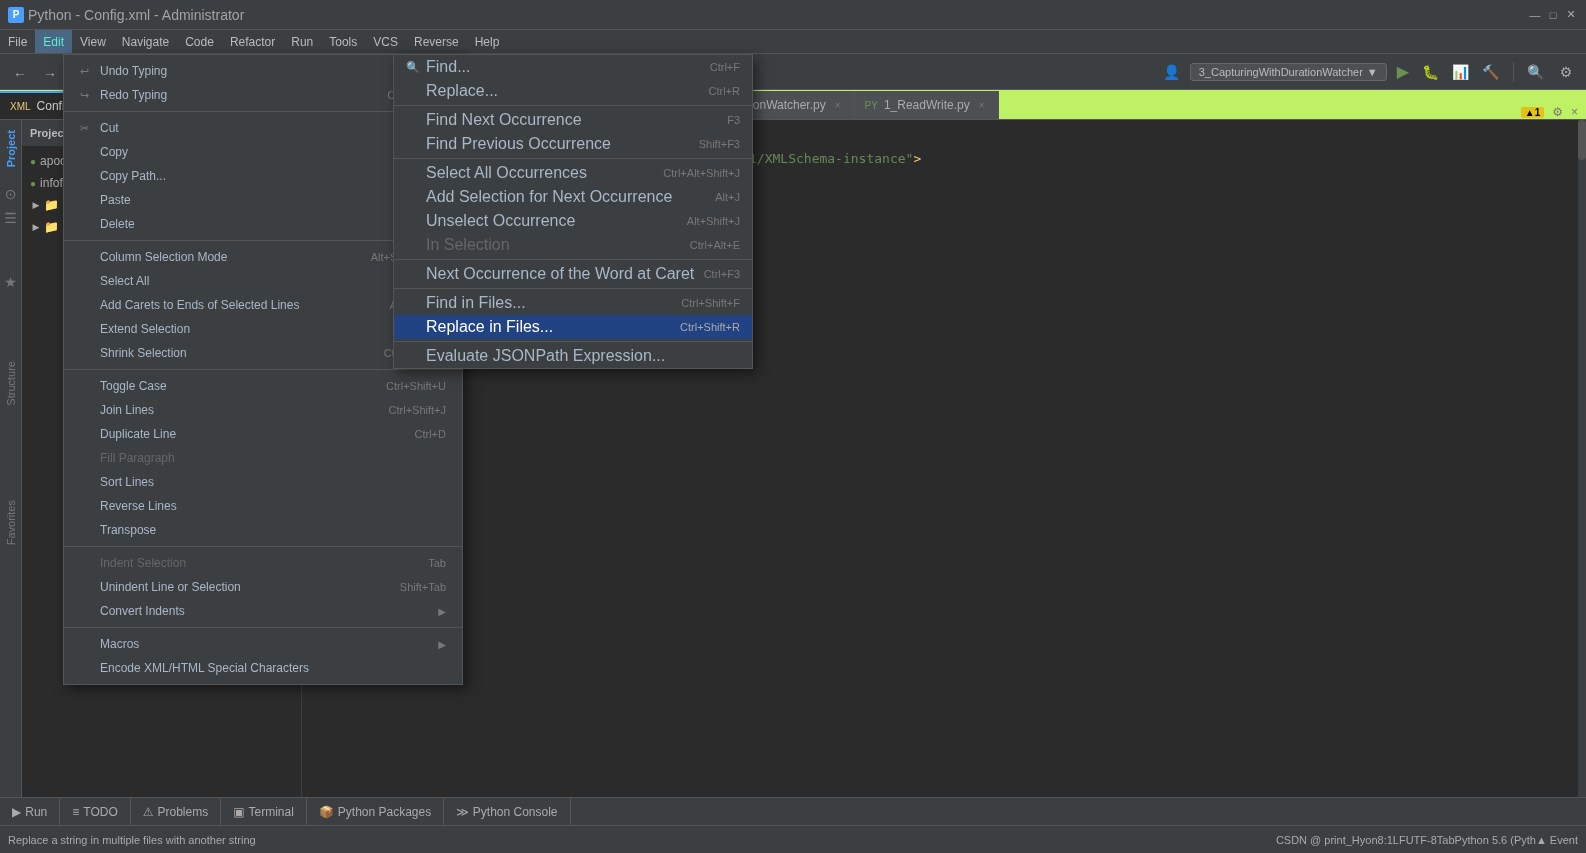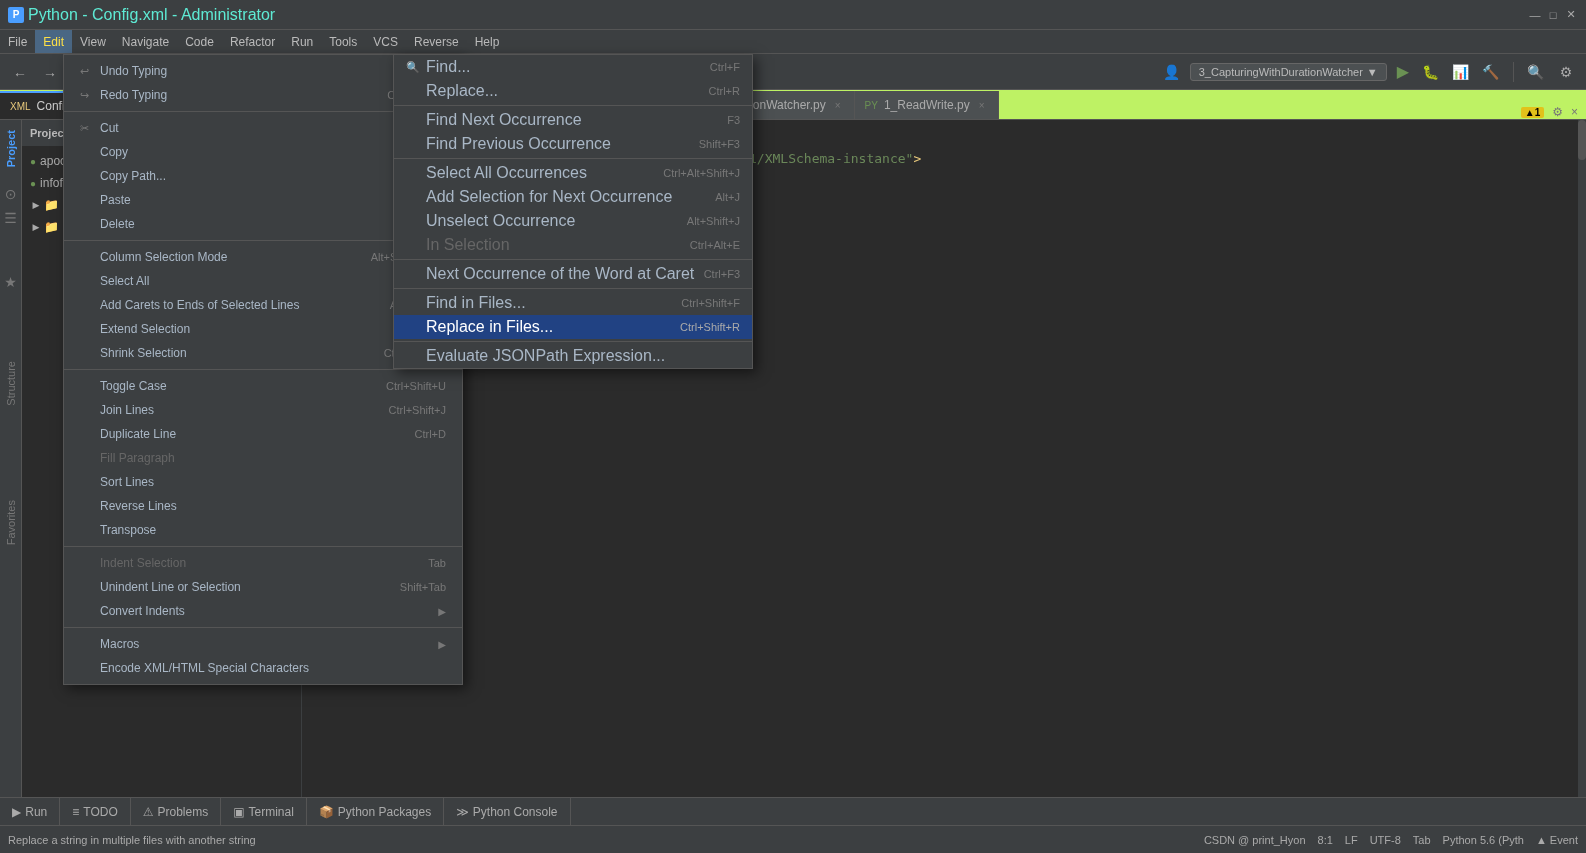--- a/index.html
+++ b/index.html
@@ -35,22 +35,22 @@
       background: #4a9eff;
       border-radius: 2px;
       display: flex;
       align-items: center;
       justify-content: center;
       font-size: 10px;
       color: white;
       font-weight: bold;
     }
     .title-bar-title {
-      color: #5eead4;
-      font-size: 16px;
+      color: #a3a3a3;
+      font-size: 14px;
     }
     .title-bar-controls {
       display: flex;
       gap: 4px;
     }
     .title-bar-btn {
       width: 14px;
       height: 14px;
       display: flex;
       align-items: center;
@@ -70,21 +70,21 @@
     }
     .menu-item {
       padding: 0 8px;
       height: 100%;
       display: flex;
       align-items: center;
       cursor: pointer;
       font-size: 12px;
       color: #bbb;
     }
-    .menu-item.active { background: #4a6784; color: #fde047; }
+    .menu-item.active { background: #4a6784; color: #5eead4; }
 
     
     .toolbar {
       height: 36px;
       background: #3c3f41;
       display: flex;
       align-items: center;
       padding: 0 8px;
       gap: 6px;
       border-bottom: 1px solid #555;
@@ -353,21 +353,20 @@
       display: flex;
       align-items: center;
       gap: 8px;
       font-size: 11px;
       color: #aaa;
     }
     .status-bar-right {
       margin-left: auto;
       display: flex;
       align-items: flex-start;
-      gap: 12px;
       font-size: 11px;
       color: #aaa;
     }
 
     
     .bottom-bar {
       height: 28px;
       background: #3c3f41;
       display: flex;
       align-items: center;

